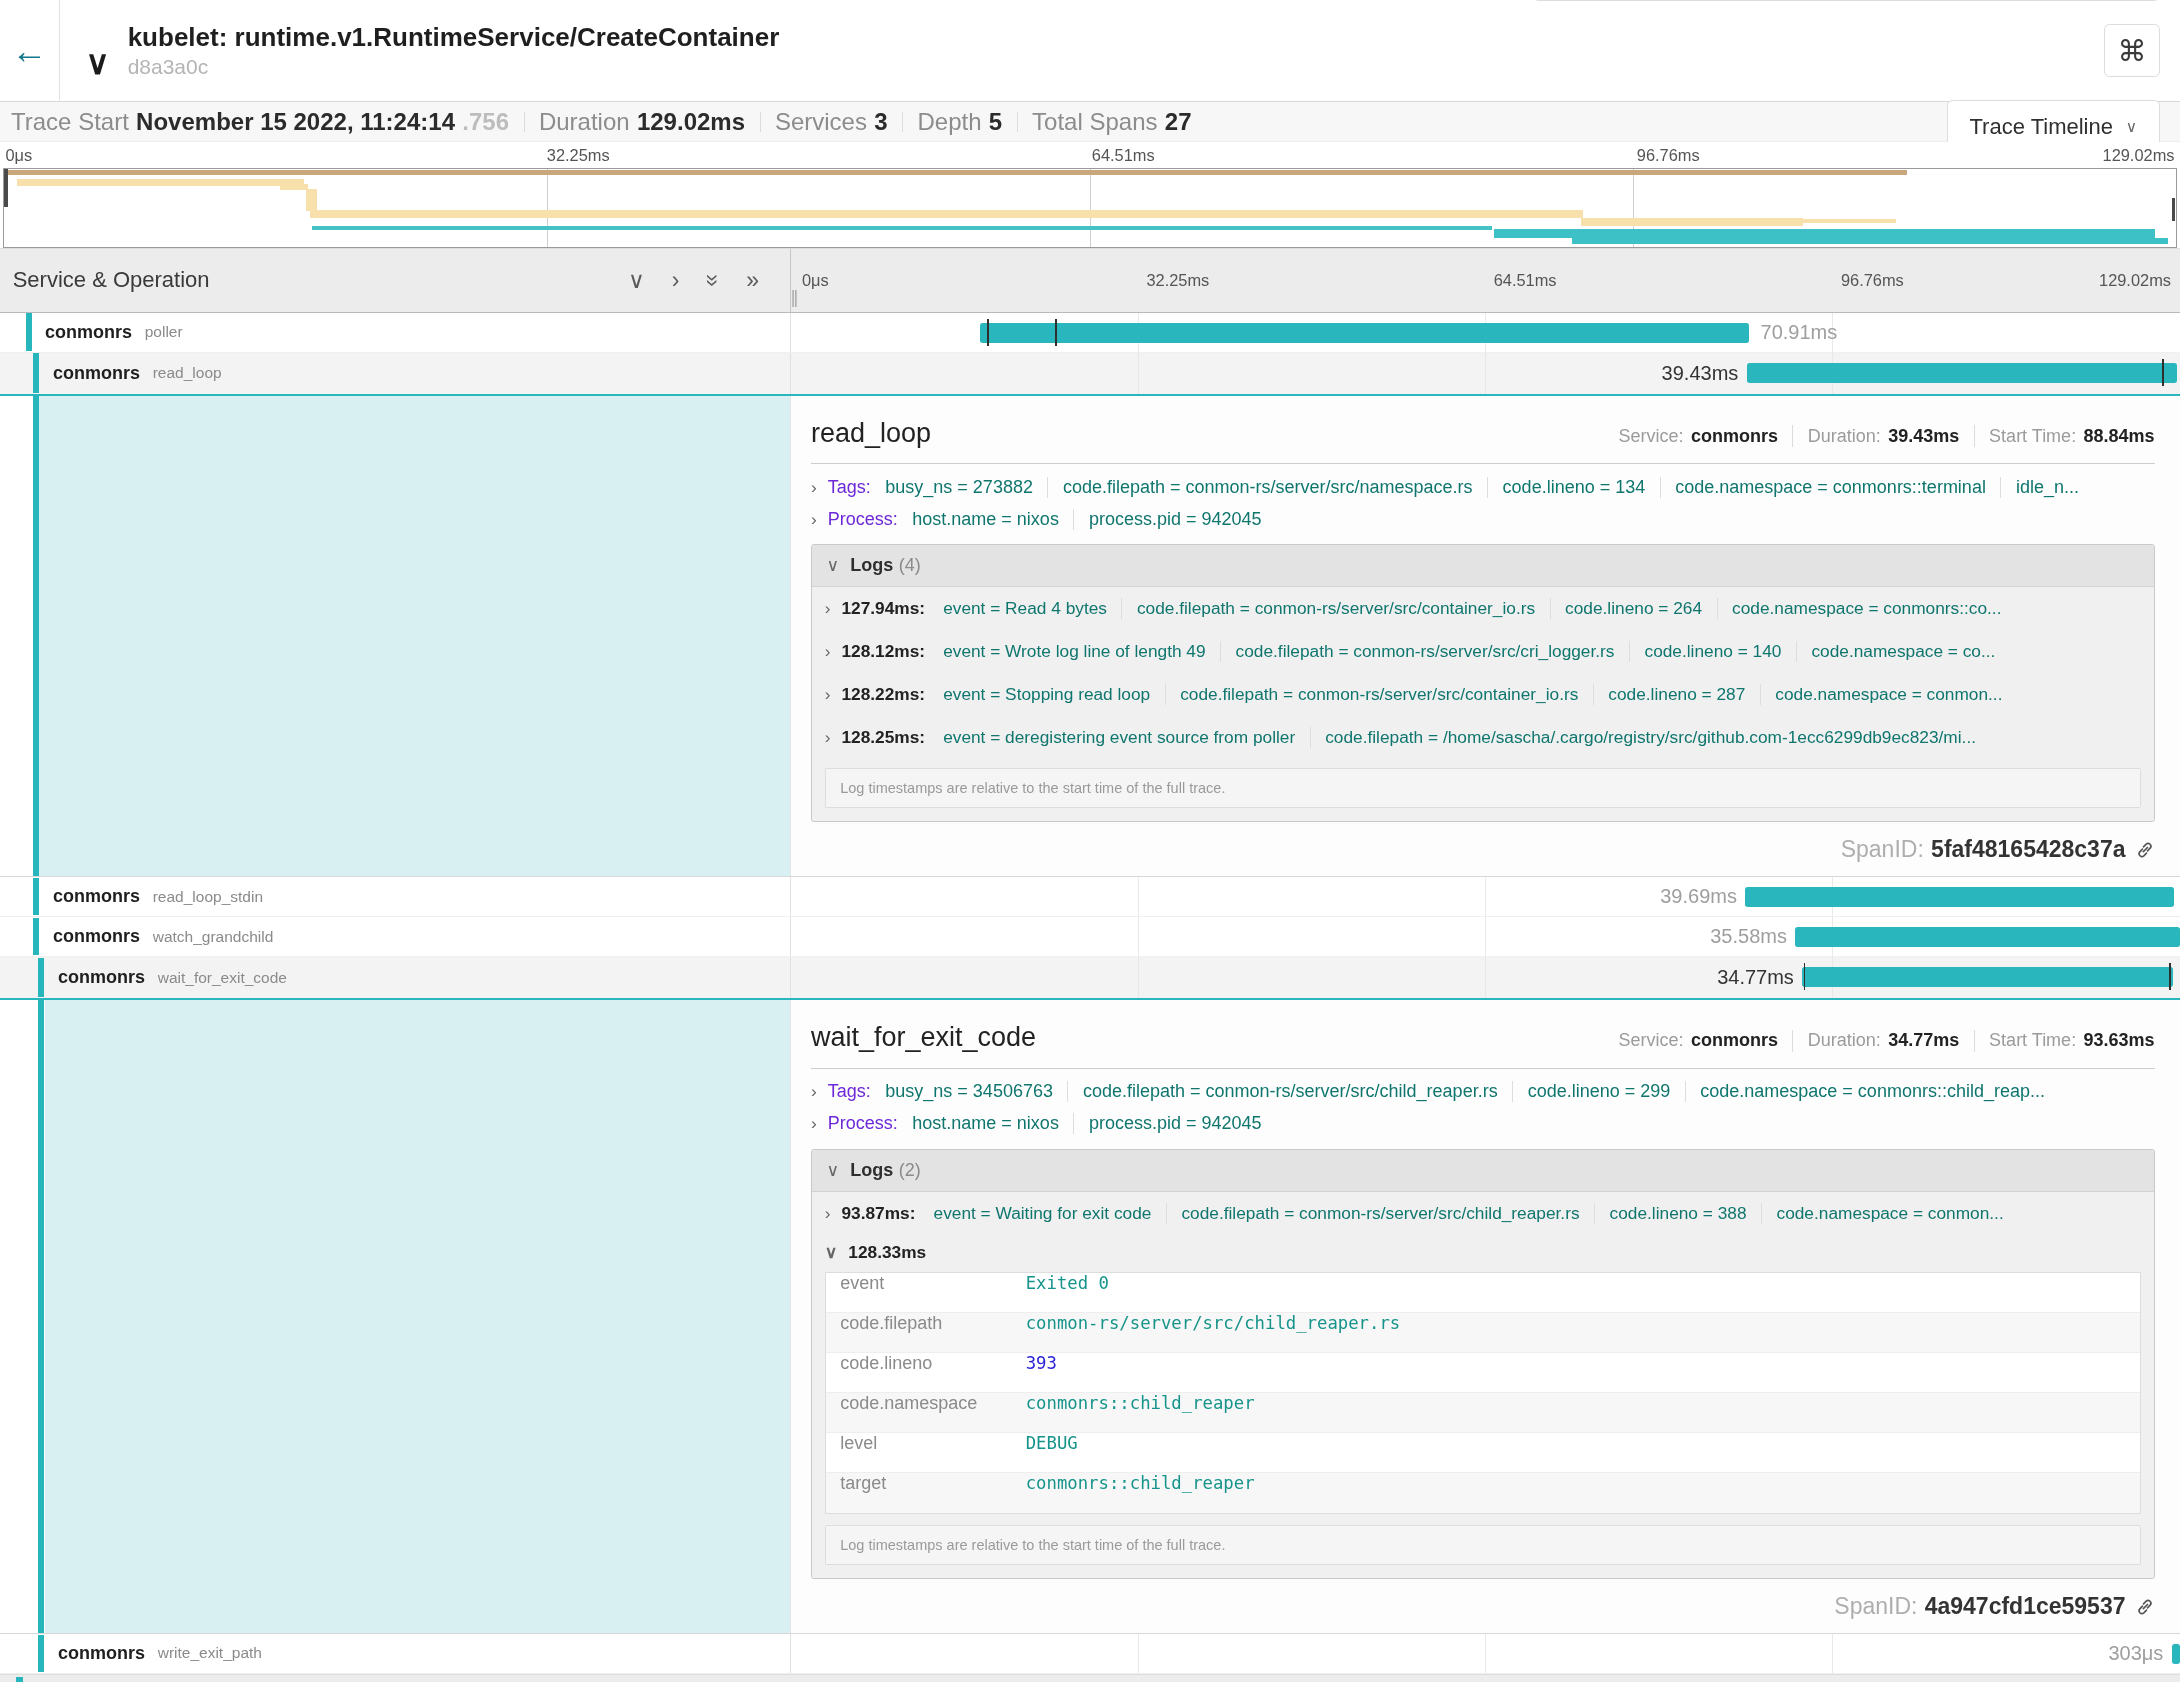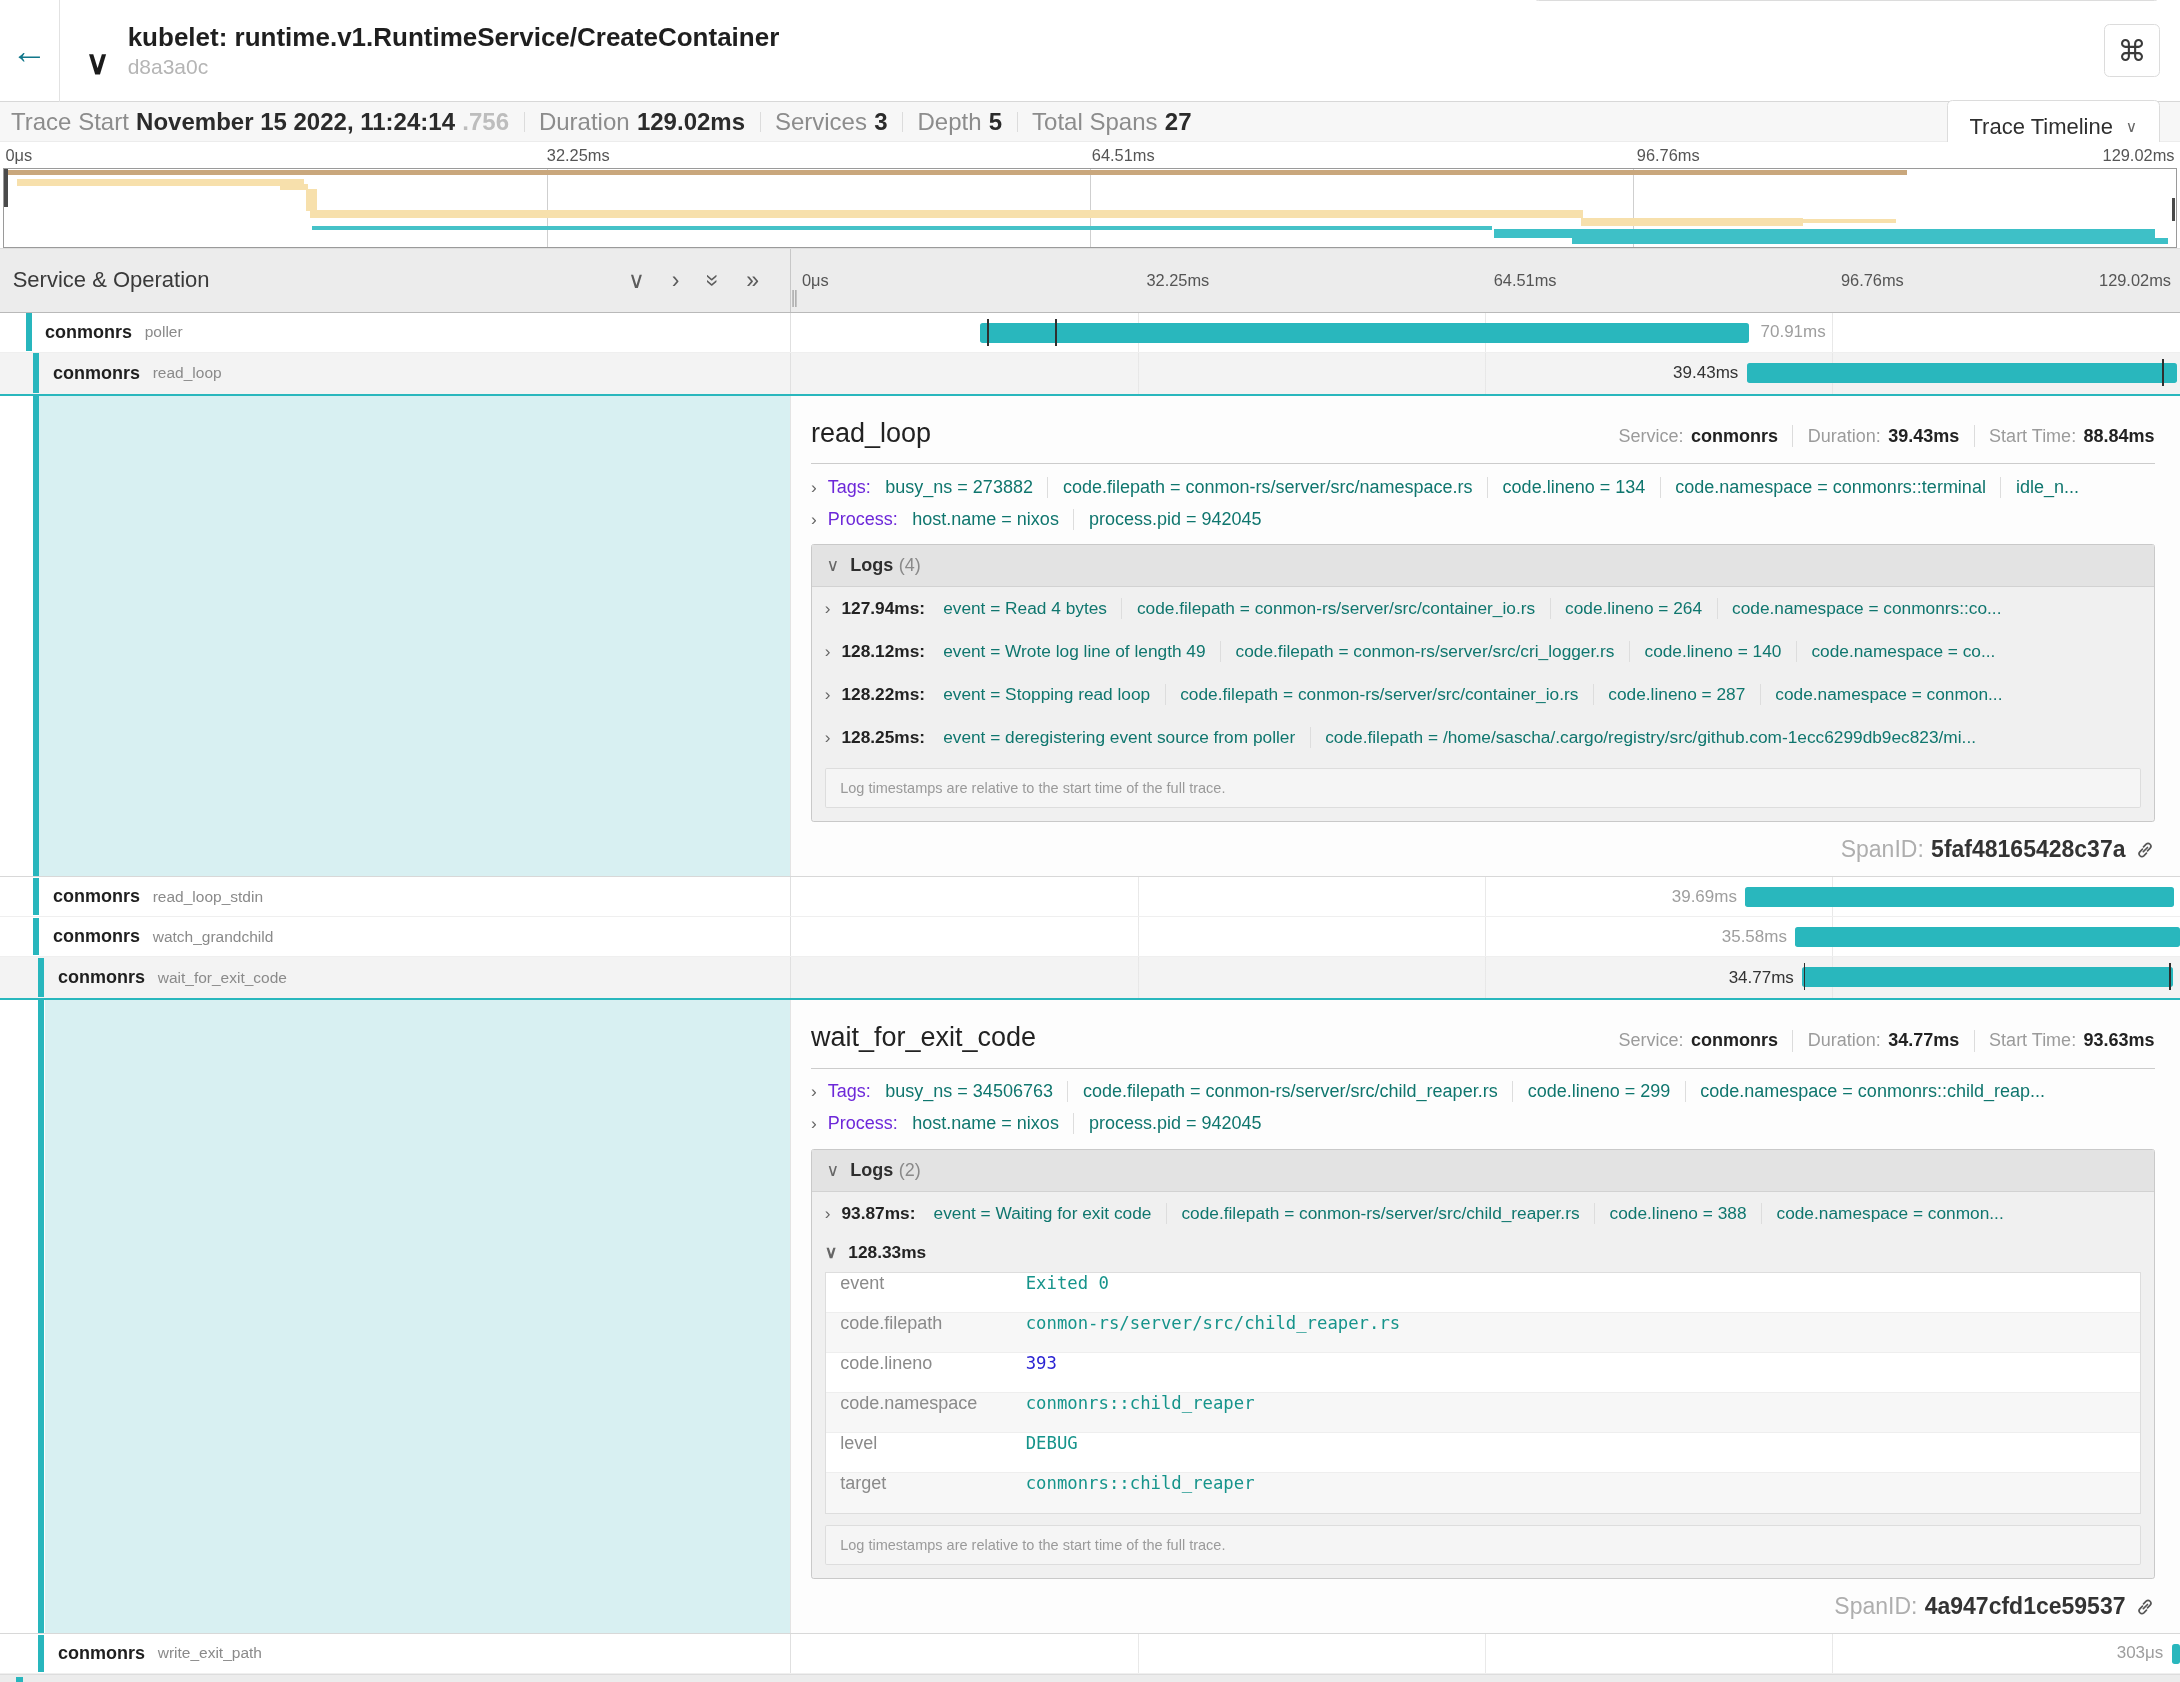--- a/index.html
+++ b/index.html
@@ -55,21 +55,21 @@
   
   .row { display:flex; height:40px; border-bottom:0.9px solid #efefef; background:#fff; }
   .row.expanded { background:#f3f3f3; border-bottom:2.7px solid #29b7bd; height:43px; }
   .name-cell { width:791px; position:relative; display:flex; align-items:center; border-right:0.9px solid #e0e0e0; cursor:pointer; }
   .accent { position:absolute; top:0.9px; bottom:0.9px; width:6.4px; background:#28b6bd; }
   .svc { font-weight:700; font-size:18px; color:#1f1f1f; }
   .op { font-size:15.5px; color:#8a8a8a; margin-left:12.7px; }
   .time-cell { flex:1; position:relative; background-image:linear-gradient(#e6e6e6,#e6e6e6),linear-gradient(#e6e6e6,#e6e6e6),linear-gradient(#e6e6e6,#e6e6e6); background-size:0.9px 100%; background-position:25% 0,50% 0,75% 0; background-repeat:no-repeat; }
   .bar { position:absolute; top:10px; height:20px; background:#29b7bd; border-radius:2.7px; cursor:pointer; }
   .mark { position:absolute; top:6.4px; height:27px; width:1.8px; background:#2f2f2f; }
-  .dur-label { position:absolute; top:0; height:100%; display:flex; align-items:center; font-size:17px; }
+  .dur-label { position:absolute; top:0; height:100%; display:flex; align-items:center; font-size:20px; }
 
   
   .detail { display:flex; border-bottom:0.9px solid #d8d8d8; }
   .detail-left { width:791px; position:relative; border-right:0.9px solid #e4e4e4; background:#fff; }
   .d-accent { position:absolute; top:0; bottom:0; width:6.4px; background:#28b6bd; }
   .d1 .d-accent { left:33px; } .d2 .d-accent { left:38px; }
   .d-mint { position:absolute; top:0; bottom:0; right:0; background:#d8f0f2; }
   .d1 .d-mint { left:39px; } .d2 .d-mint { left:45px; }
   .detail-panel { flex:1; padding:22px 25.5px 12.7px 20px; background:#fdfdfd; }
   .d-head { display:flex; align-items:baseline; }

